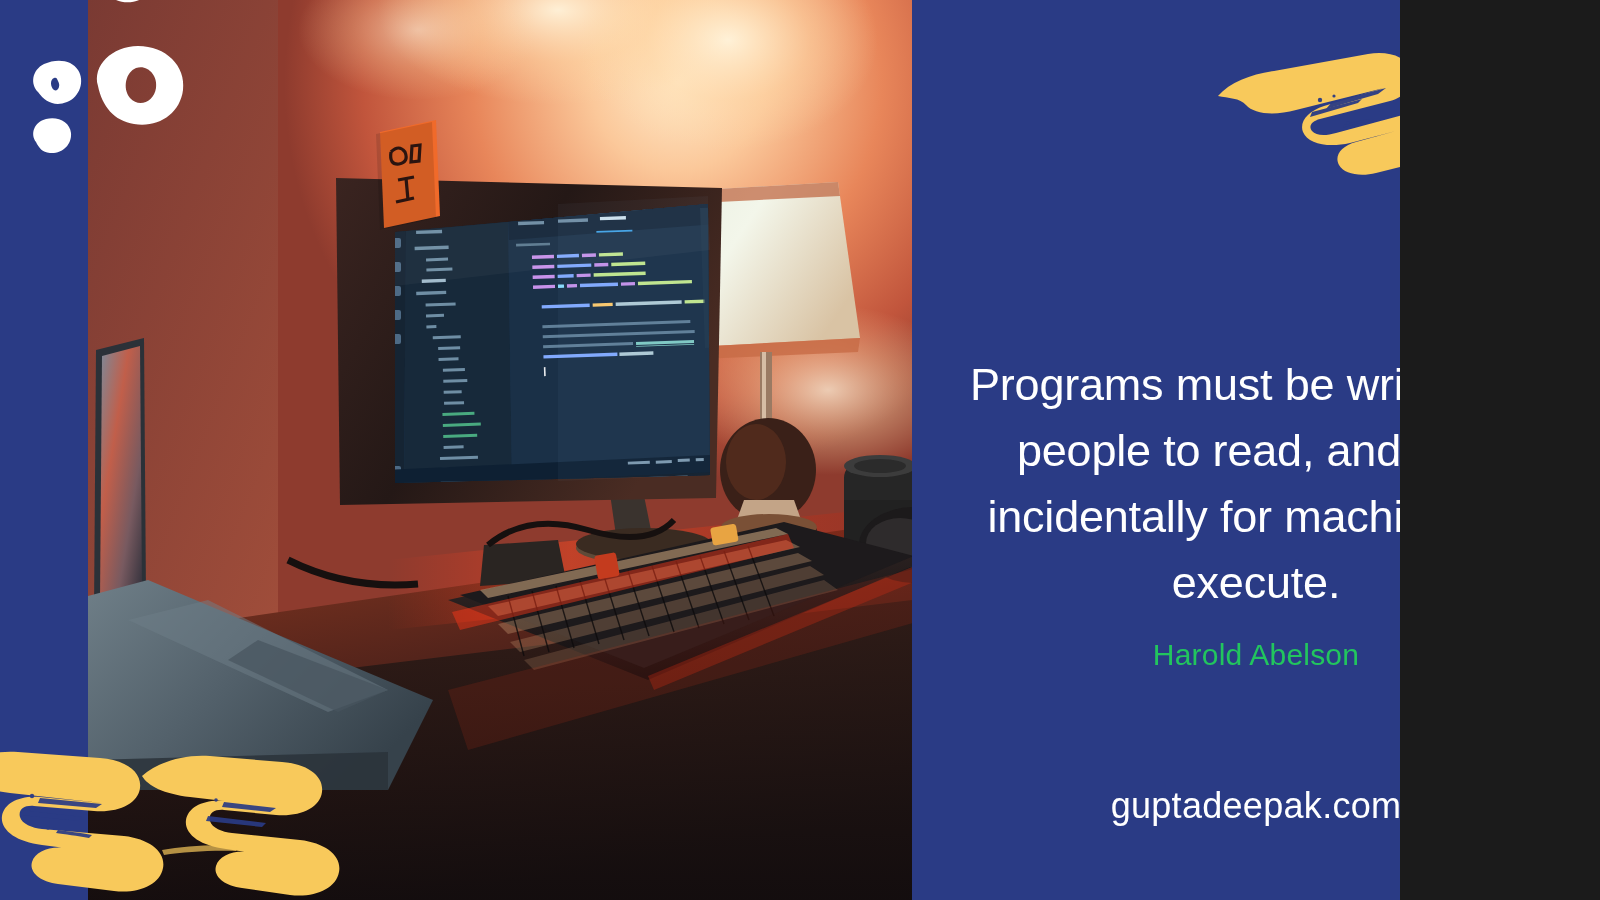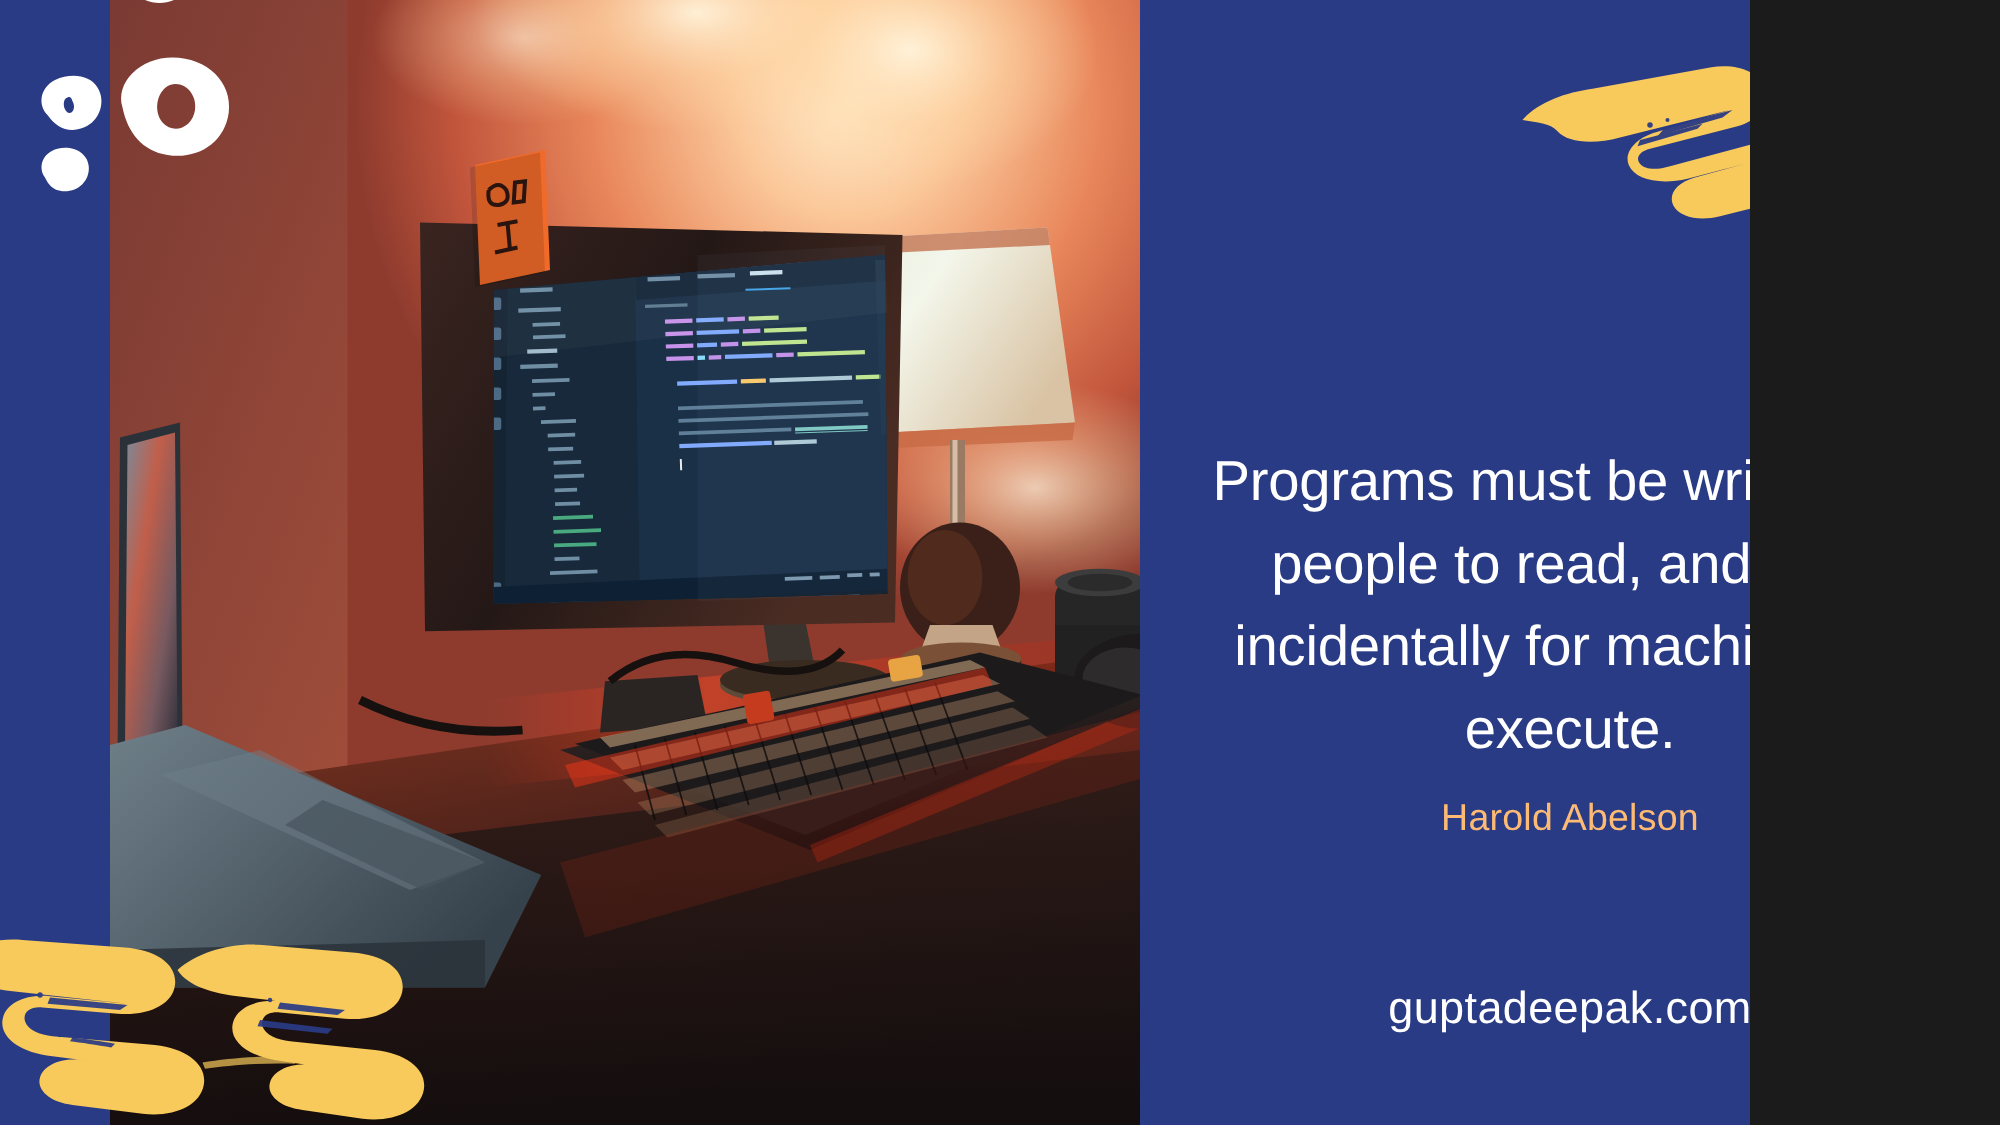--- a/index.html
+++ b/index.html
@@ -55,21 +55,21 @@
     line-height: 1.47;
     font-weight: 400;
     letter-spacing: -0.2px;
   }
   .author-text {
     position: absolute;
     left: 18px;
     right: 18px;
     top: 638px;
     text-align: center;
-    color: #fdba74;
+    color: #22c55e;
     font-size: 30px;
     font-weight: 400;
     letter-spacing: 0.2px;
   }
   .site-text {
     position: absolute;
     left: 18px;
     right: 18px;
     top: 785px;
     text-align: center;

